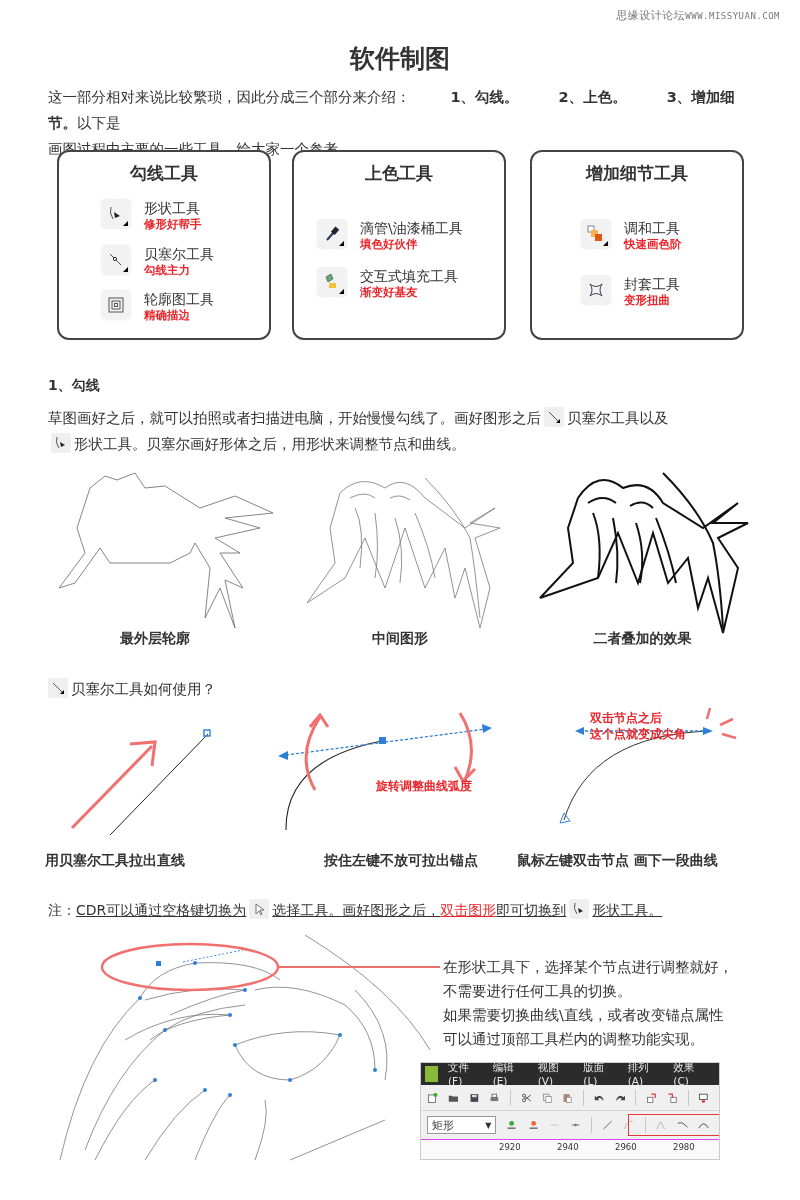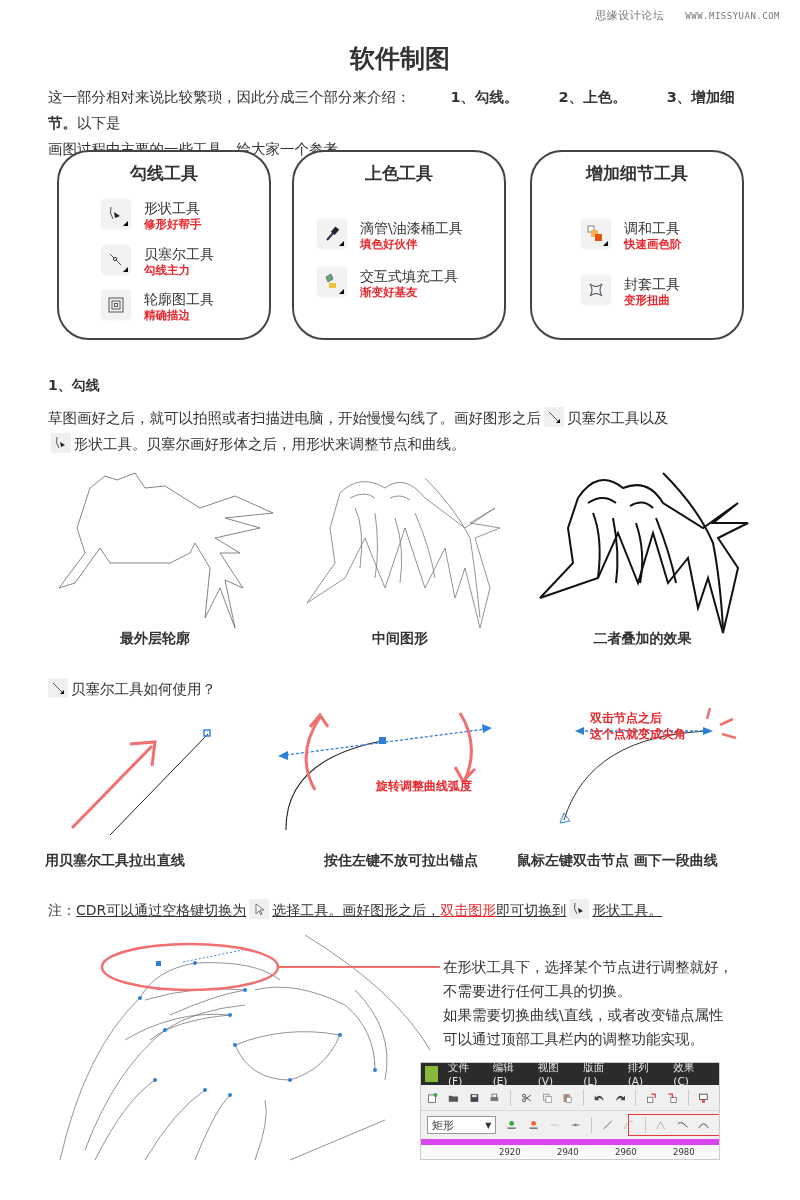--- a/index.html
+++ b/index.html
@@ -1,27 +1,27 @@
 <!DOCTYPE html>
 <html><head>
 <meta charset="utf-8">
 <style>
   * { box-sizing: border-box; margin: 0; padding: 0; }
   html, body { width: 800px; height: 1200px; background: #fff; overflow: hidden; }
   body { font-family: "DejaVu Sans", "Liberation Sans", sans-serif; color: #333; position: relative; }
 
   .watermark { position: absolute; right: 20px; top: 8px; font-size: 11px; color: #777; letter-spacing: 0.5px; }
-  .watermark .url { font-family: "DejaVu Sans Mono", monospace; font-size: 9px; margin-left: 21px; }
+  .watermark .url { font-family: "DejaVu Sans Mono", monospace; font-size: 9px; margin-left: 0; }
 
   .page-title { position: absolute; top: 42px; left: 0; width: 800px; text-align: center; font-size: 25px; font-weight: bold; color: #333; }
 
   .intro { position: absolute; left: 48px; top: 84px; width: 715px; font-size: 14.5px; line-height: 26px; color: #333; }
   .intro b { font-weight: bold; margin-left: 40px; }
 
-  .tool-card { position: absolute; top: 150px; width: 214px; height: 190px; border: 2px solid #444; border-radius: 32px; background: #fff; }
+  .tool-card { position: absolute; top: 150px; width: 214px; height: 190px; border: 2px solid #444; border-radius: 12px; background: #fff; }
   .tool-card .card-title { text-align: center; font-size: 17px; font-weight: bold; margin-top: 10px; color: #333; }
   .tool-row { position: absolute; display: flex; align-items: flex-start; }
   .tool-icon { width: 28px; height: 28px; background: #f2f2f2; border-radius: 3px; box-shadow: 0 0 3px rgba(0,0,0,0.15); display: flex; align-items: center; justify-content: center; margin-right: 14px; flex-shrink: 0; position: relative; }
   .tool-icon::after { content: ""; position: absolute; right: 2px; bottom: 2px; border-left: 5px solid transparent; border-bottom: 5px solid #000; }
   .tool-icon.noarrow::after { display: none; }
   .tool-name { font-size: 14px; color: #333; line-height: 17px; }
   .tool-tag { font-size: 11.5px; color: #e8262b; font-weight: bold; line-height: 14px; }
 
   .section-heading { position: absolute; left: 48px; top: 377px; font-size: 14px; font-weight: bold; color: #333; }
   .para { position: absolute; left: 48px; width: 720px; font-size: 14.5px; line-height: 26px; color: #333; }
@@ -44,21 +44,21 @@
   .cdr { position: absolute; left: 420px; top: 1062px; width: 300px; height: 98px; background: #f0f0f0; overflow: hidden; border: 1px solid #ccc; }
   .cdr .menubar { height: 22px; background: #2b2b2b; color: #e6e6e6; font-size: 10.5px; display: flex; align-items: center; }
   .cdr .menubar .logo { width: 16px; height: 16px; background: #8ab83b; margin: 0 10px 0 4px; position: relative; }
   .cdr .menubar span.menu { margin-right: 16px; }
   .cdr .toolbar { height: 26px; display: flex; align-items: center; padding-left: 6px; border-bottom: 1px solid #d6d6d6; }
   .cdr .tb-ico { width: 14px; height: 14px; margin-right: 10px; }
   .cdr .sep { width: 1px; height: 16px; background: #c8c8c8; margin-right: 10px; }
   .cdr .propbar { height: 28px; display: flex; align-items: center; padding-left: 6px; position: relative; }
   .cdr .select { width: 84px; height: 18px; border: 1px solid #999; background: #fff; font-size: 11px; display: flex; align-items: center; justify-content: space-between; padding: 0 4px; margin-right: 10px; }
   .cdr .redbox { position: absolute; left: 207px; top: 3px; width: 122px; height: 22px; border: 1.5px solid #e03a3a; }
-  .cdr .ruler { height: 22px; background: #fafafa; border-top: 6px solid #d946ef; position: relative; font-size: 8.5px; color: #333; }
+  .cdr .ruler { height: 22px; background: #fafafa; border-top: 1px solid #d946ef; position: relative; font-size: 8.5px; color: #333; }
   .cdr .ruler span { position: absolute; top: 2px; }
 </style>
 </head>
 <body>
 
 <div class="watermark">
   <span>思缘设计论坛</span><span class="url">WWW.MISSYUAN.COM</span>
 </div>
 
 <div class="page-title">软件制图</div>

